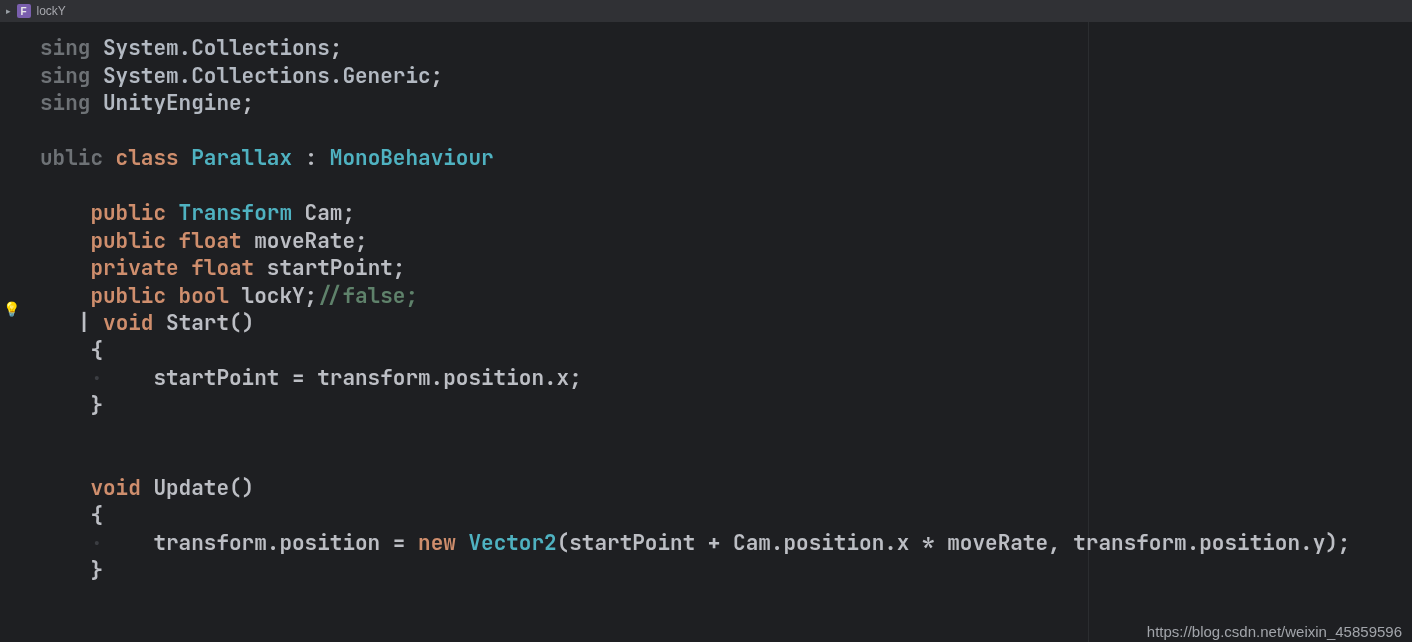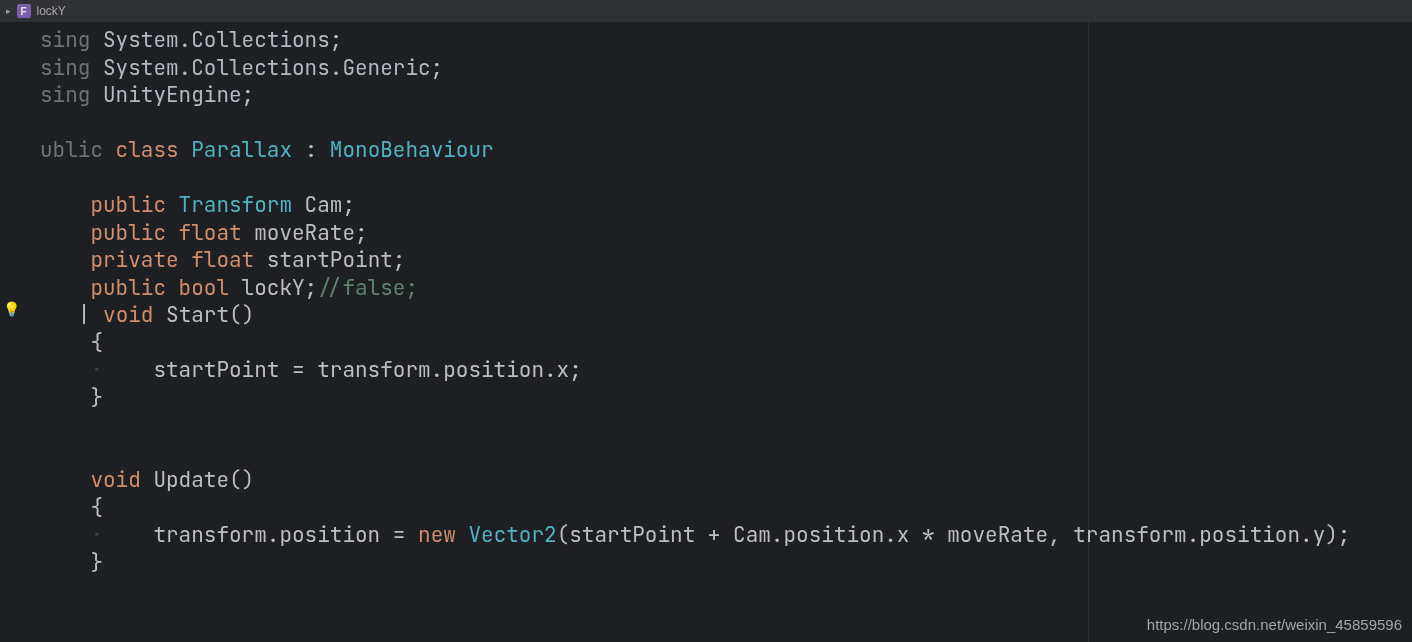--- a/index.html
+++ b/index.html
@@ -54,24 +54,25 @@
   }
   .bulb {
     position: absolute;
     top: 278px;
     left: 3px;
     color: #c9a227;
     font-size: 14px;
   }
   .code-area {
     position: relative;
-    padding-top: 4px;
+    padding-top: 12px;
     padding-left: 18px;
     line-height: 27.5px;
     white-space: pre;
+    font-weight: bold;
   }
   .ruler {
     position: absolute;
     top: 22px;
     bottom: 0;
     width: 1px;
     background: #2b2d30;
     left: 1088px;
   }
   .kw   { color: #cf8e6d; }         
@@ -79,21 +80,21 @@
   .ns   { color: #b3b9c2; }         
   .type { color: #4fb2c1; }         
   .typeDecl { color: #4fb2c1; }     
   .id   { color: #bcbec4; }
   .mname{ color: #bcbec4; }
   .cmt  { color: #5f826b; }
   .punc { color: #bcbec4; }
   .faint-guide { color:#3b3d42; }
   .watermark {
     position: absolute;
-    bottom: 9px;
+    bottom: 2px;
     right: 10px;
     font-family: Arial, sans-serif;
     font-size: 15px;
     color: #b9bcc2;
     opacity: .85;
   }
 </style>
 </head>
 <body>
 

